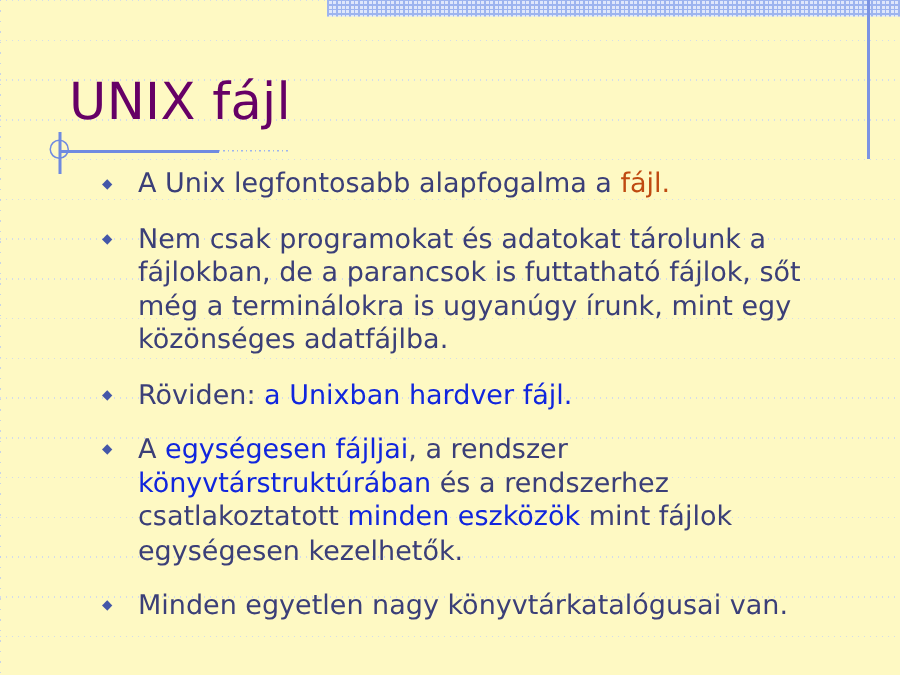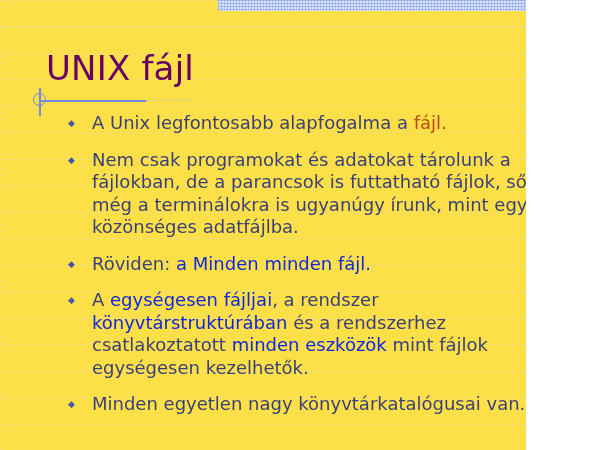--- a/index.html
+++ b/index.html
@@ -9,23 +9,23 @@
   }
   body {
     width: 600px;
     height: 450px;
     overflow: hidden;
     font-family: "DejaVu Sans", sans-serif;
   }
 
   #slide {
     position: relative;
-    width: 526px;
+    width: 600px;
     height: 450px;
-    background: #fde047;
+    background: #fef9c3;
     overflow: hidden;
   }
 
   
   #grid-vertical {
     position: absolute;
     left: 0; top: 0; right: 0; bottom: 0;
     background-image:
       repeating-linear-gradient(to bottom,
         #b9c8ef 0px, #b9c8ef 1px,
@@ -195,21 +195,21 @@
       <div class="bullet-row">
         <span class="bullet-marker">◆</span>
         <div class="bullet-text"><span>A Unix legfontosabb alapfogalma a </span><span class="hl-orange">fájl.</span></div>
       </div>
       <div class="bullet-row">
         <span class="bullet-marker">◆</span>
         <div class="bullet-text"><span>Nem csak programokat és adatokat tárolunk a fájlokban, de a parancsok is futtatható fájlok, sőt még a terminálokra is ugyanúgy írunk, mint egy közönséges adatfájlba.</span></div>
       </div>
       <div class="bullet-row">
         <span class="bullet-marker">◆</span>
-        <div class="bullet-text"><span>Röviden: </span><span class="hl-blue">a Minden minden fájl.</span></div>
+        <div class="bullet-text"><span>Röviden: </span><span class="hl-blue">a Unixban hardver fájl.</span></div>
       </div>
       <div class="bullet-row">
         <span class="bullet-marker">◆</span>
         <div class="bullet-text"><span>A </span><span class="hl-blue">egységesen fájljai</span><span>, a rendszer </span><span class="hl-blue">könyvtárstruktúrában</span><span> és a rendszerhez csatlakoztatott </span><span class="hl-blue">minden eszközök</span><span> mint fájlok egységesen kezelhetők.</span></div>
       </div>
       <div class="bullet-row">
         <span class="bullet-marker">◆</span>
         <div class="bullet-text"><span>Minden egyetlen nagy könyvtárkatalógusai van.</span></div>
       </div>
     </div>

